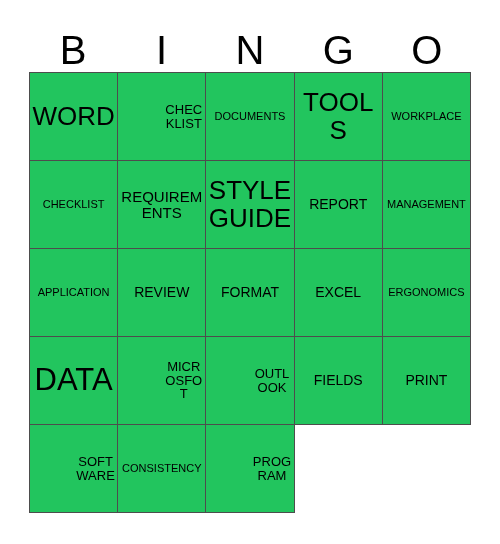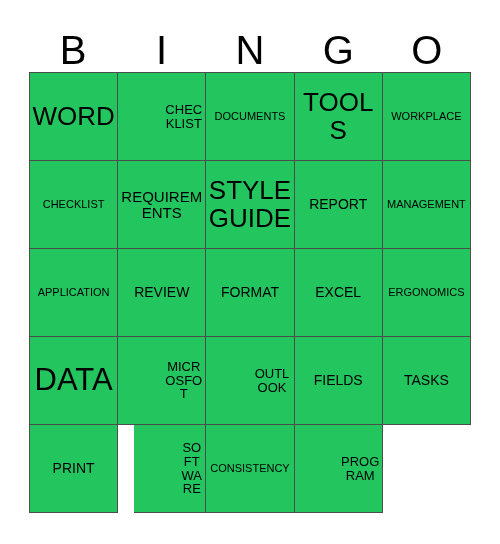--- a/index.html
+++ b/index.html
@@ -143,26 +143,23 @@
         <span class="cell-text sz-sm">MICROSFOT</span>
       </div>
     <div class="cell" style="border-right-color: rgb(77, 77, 77); border-bottom-color: rgb(77, 77, 77);">
         <span class="cell-text sz-sm">OUTLOOK</span>
       </div>
     <div class="cell" style="border-right-color: rgb(77, 77, 77); border-bottom-color: rgb(77, 77, 77);">
         <span class="cell-text sz-md">FIELDS</span>
       </div>
 
     <div class="cell" style="border-right-color: rgb(77, 77, 77); border-bottom-color: rgb(77, 77, 77);">
-        <span class="cell-text sz-md">TASKS</span>
+        <span class="cell-text sz-md">PRINT</span>
       </div>
     <div class="cell" style="border-right-color: rgb(77, 77, 77); border-bottom-color: rgb(77, 77, 77);">
-        <span class="cell-text sz-md">PRINT</span>
-      </div>
-    <div class="cell" style="border-right-color: rgb(77, 77, 77); border-bottom-color: rgb(77, 77, 77); margin-left: 16px;">
         <span class="cell-text sz-sm">SOFTWARE</span>
       </div>
     <div class="cell" style="border-right-color: rgb(77, 77, 77); border-bottom-color: rgb(77, 77, 77); align-items: center;">
         <span class="cell-text sz-xs">CONSISTENCY</span>
       </div>
     <div class="cell" style="border-right-color: rgb(77, 77, 77); border-bottom-color: rgb(77, 77, 77);">
         <span class="cell-text sz-sm">PROGRAM</span>
       </div>
 
   </div>

